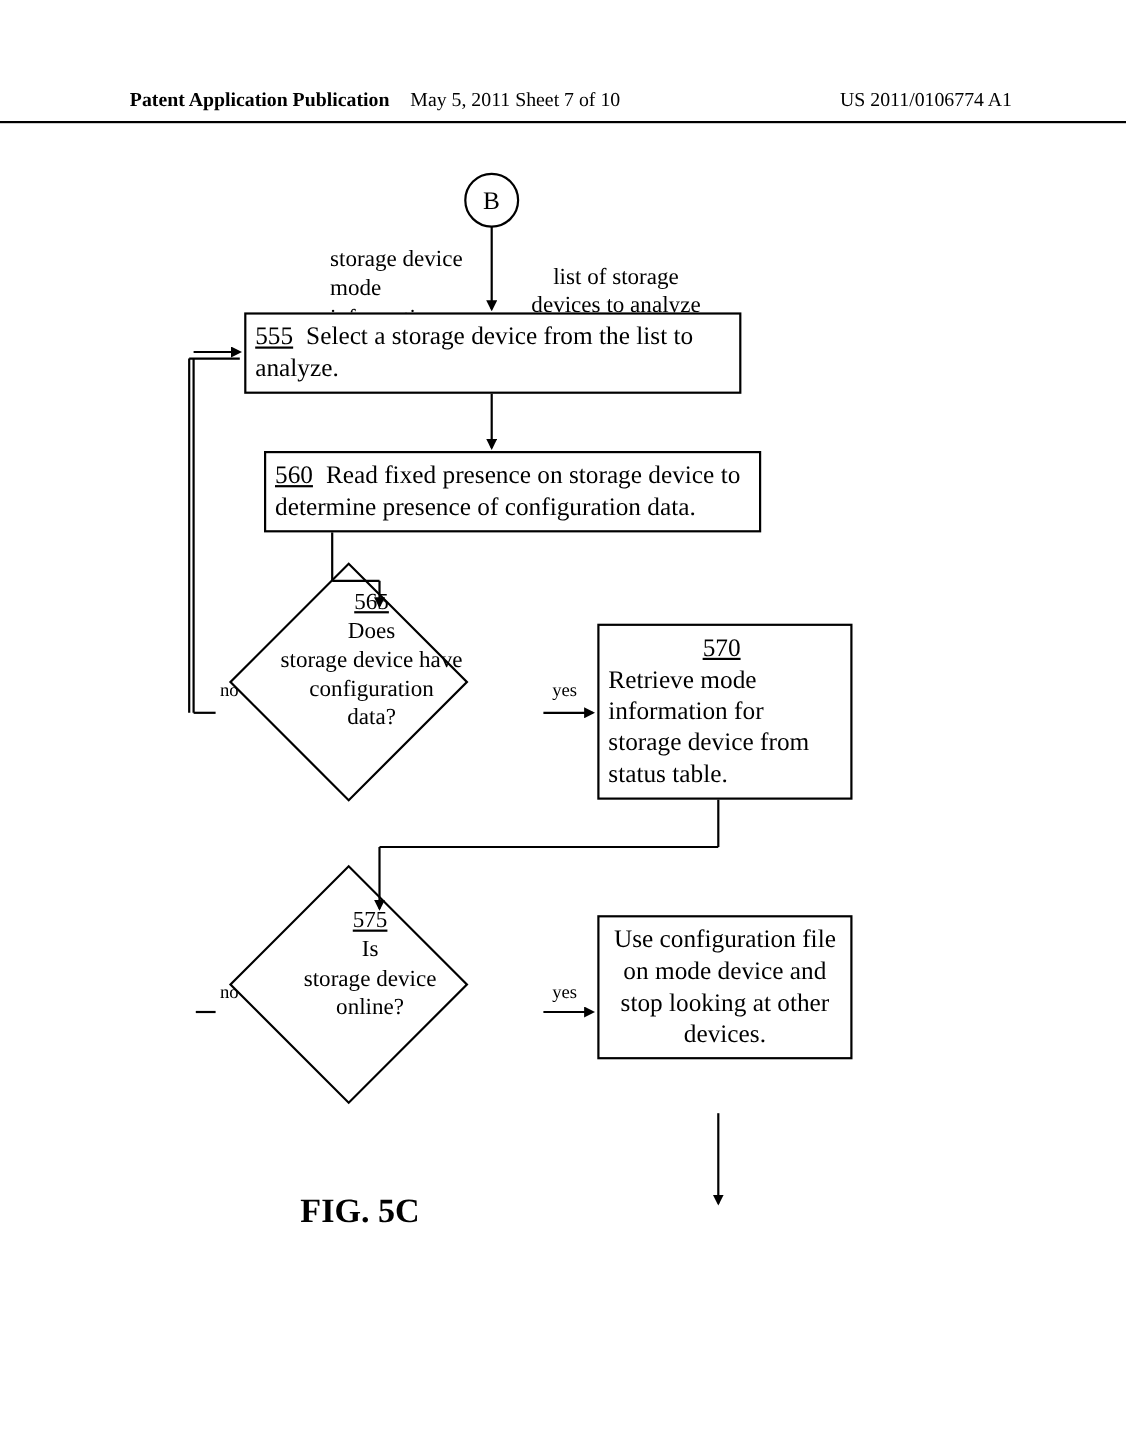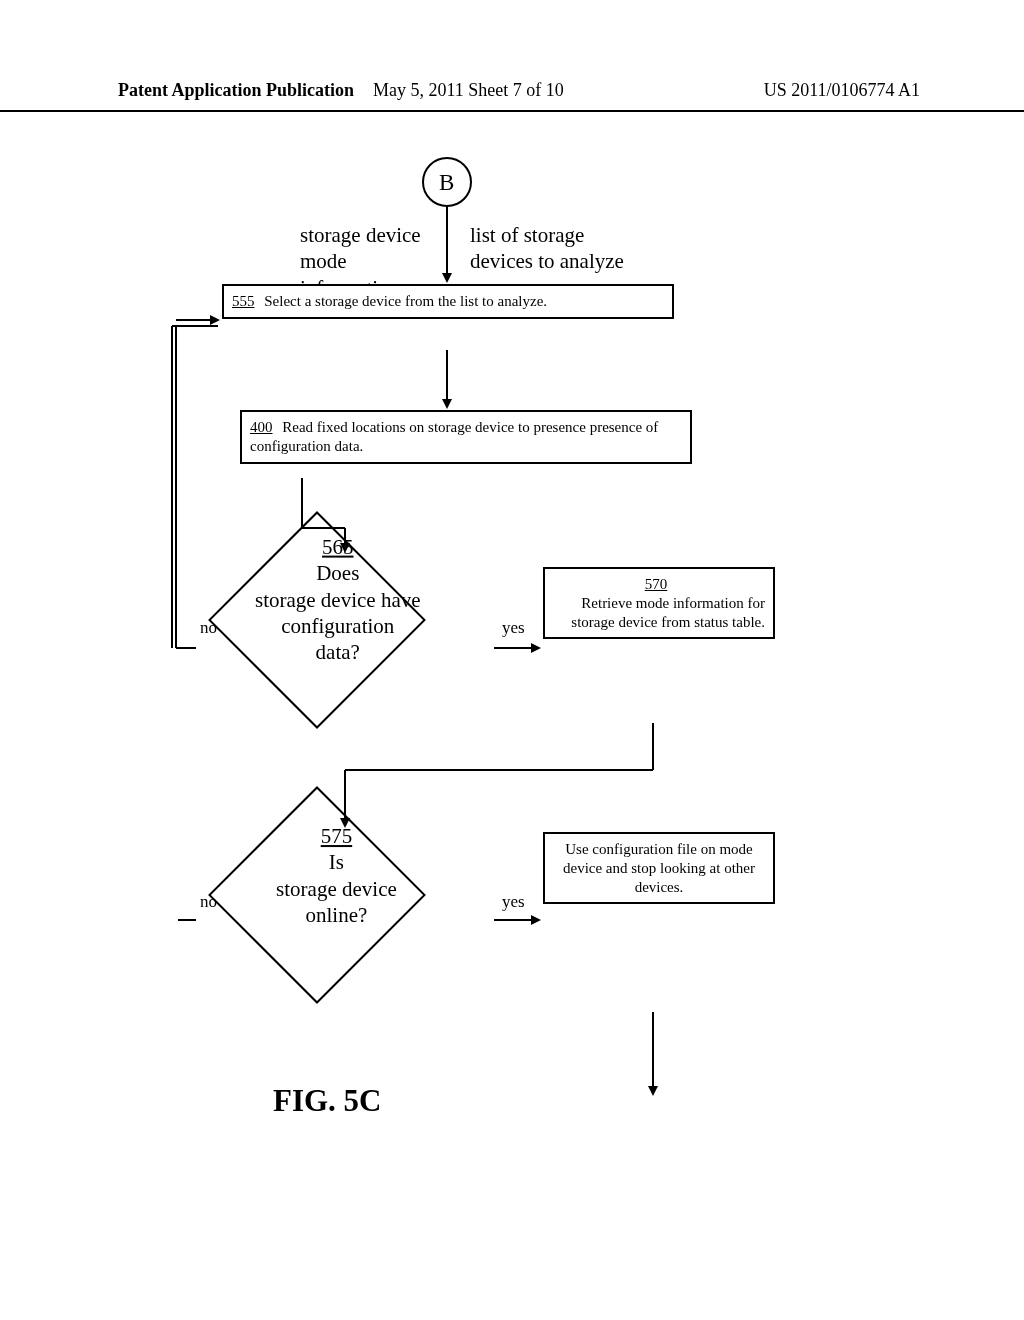--- a/index.html
+++ b/index.html
@@ -36,21 +36,21 @@
     right: 0;
     top: 110px;
     border-top: 2px solid #000;
   }
 
   .box {
     position: absolute;
     border: 2px solid #000;
     background: #fff;
     padding: 6px 8px;
-    font-size: 15px;
+    font-size: 23px;
     line-height: 1.25;
   }
   .box .ref { text-decoration: underline; margin-right: 6px; }
 
   .float-label {
     position: absolute;
     font-size: 21px;
     line-height: 1.25;
     text-align: left;
   }
@@ -143,48 +143,48 @@
 
     <line x1="653" y1="1012" x2="653" y2="1094" stroke="#000" stroke-width="2" marker-end="url(#arrow)"></line>
 
     <rect x="80" y="140" width="840" height="1082" fill="none" stroke="#ccc" stroke-width="0"></rect>
   </svg>
 
   <div class="float-label" style="left:439px; top:169px; font-size:23px;">B</div>
 
   <div class="float-label" style="left:300px; top:222px; width:140px; text-align:left; white-space:pre-line;">storage device
 mode information</div>
-  <div class="float-label" style="left:470px; top:222px; width:180px; text-align:left; white-space:pre-line;">list of storage
+  <div class="float-label" style="left:470px; top:238px; width:180px; text-align:center; white-space:pre-line;">list of storage
 devices to analyze</div>
 
   <div class="box" style="left:222px; top:284px; width:432px;">
     <span class="ref">555</span>
     <span>Select a storage device from the list to analyze.</span>
   </div>
 
   <div class="box" style="left:240px; top:410px; width:432px;">
-    <span class="ref">400</span>
-    <span>Read fixed locations on storage device to presence presence of configuration data.</span>
+    <span class="ref">560</span>
+    <span>Read fixed presence on storage device to determine presence of configuration data.</span>
   </div>
 
   <div class="diamond" style="left:240px; top:543px; width:150px; height:150px;">
     <div class="dtext" style="width:180px; left:-15px; top:-20px;">
       <span class="dref">565</span>
       <span style="white-space:pre-line;">Does
 storage device have
 configuration
 data?</span>
     </div>
   </div>
   <div class="edge-label" style="left:502px; top:618px;">yes</div>
   <div class="edge-label" style="left:200px; top:618px;">no</div>
 
   <div class="box" style="left:543px; top:567px; width:212px; text-align:center;">
     <span class="ref" style="display:block; text-align:center;">570</span>
-    <span style="display:block; text-align:right;">Retrieve mode information for storage device from status table.</span>
+    <span style="display:block; text-align:left;">Retrieve mode information for storage device from status table.</span>
   </div>
 
   <div class="diamond" style="left:240px; top:818px; width:150px; height:150px;">
     <div class="dtext" style="width:170px; left:-10px; top:-5px;">
       <span class="dref">575</span>
       <span style="white-space:pre-line;">Is
 storage device
 online?</span>
     </div>
   </div>

